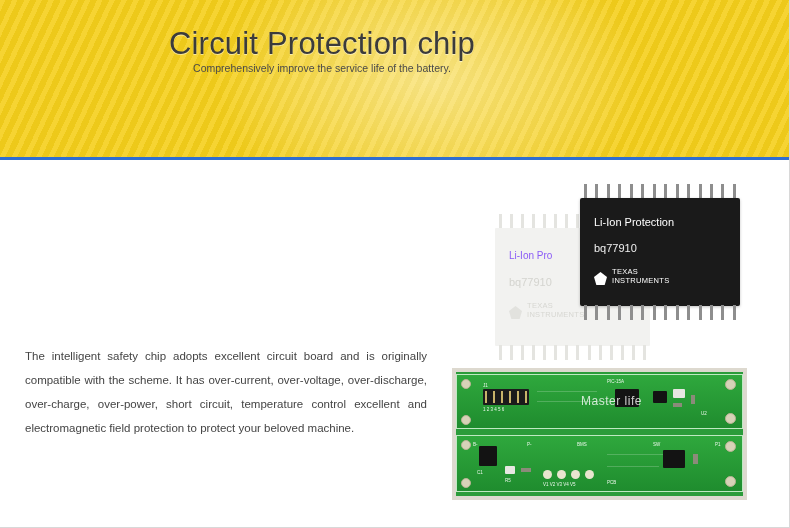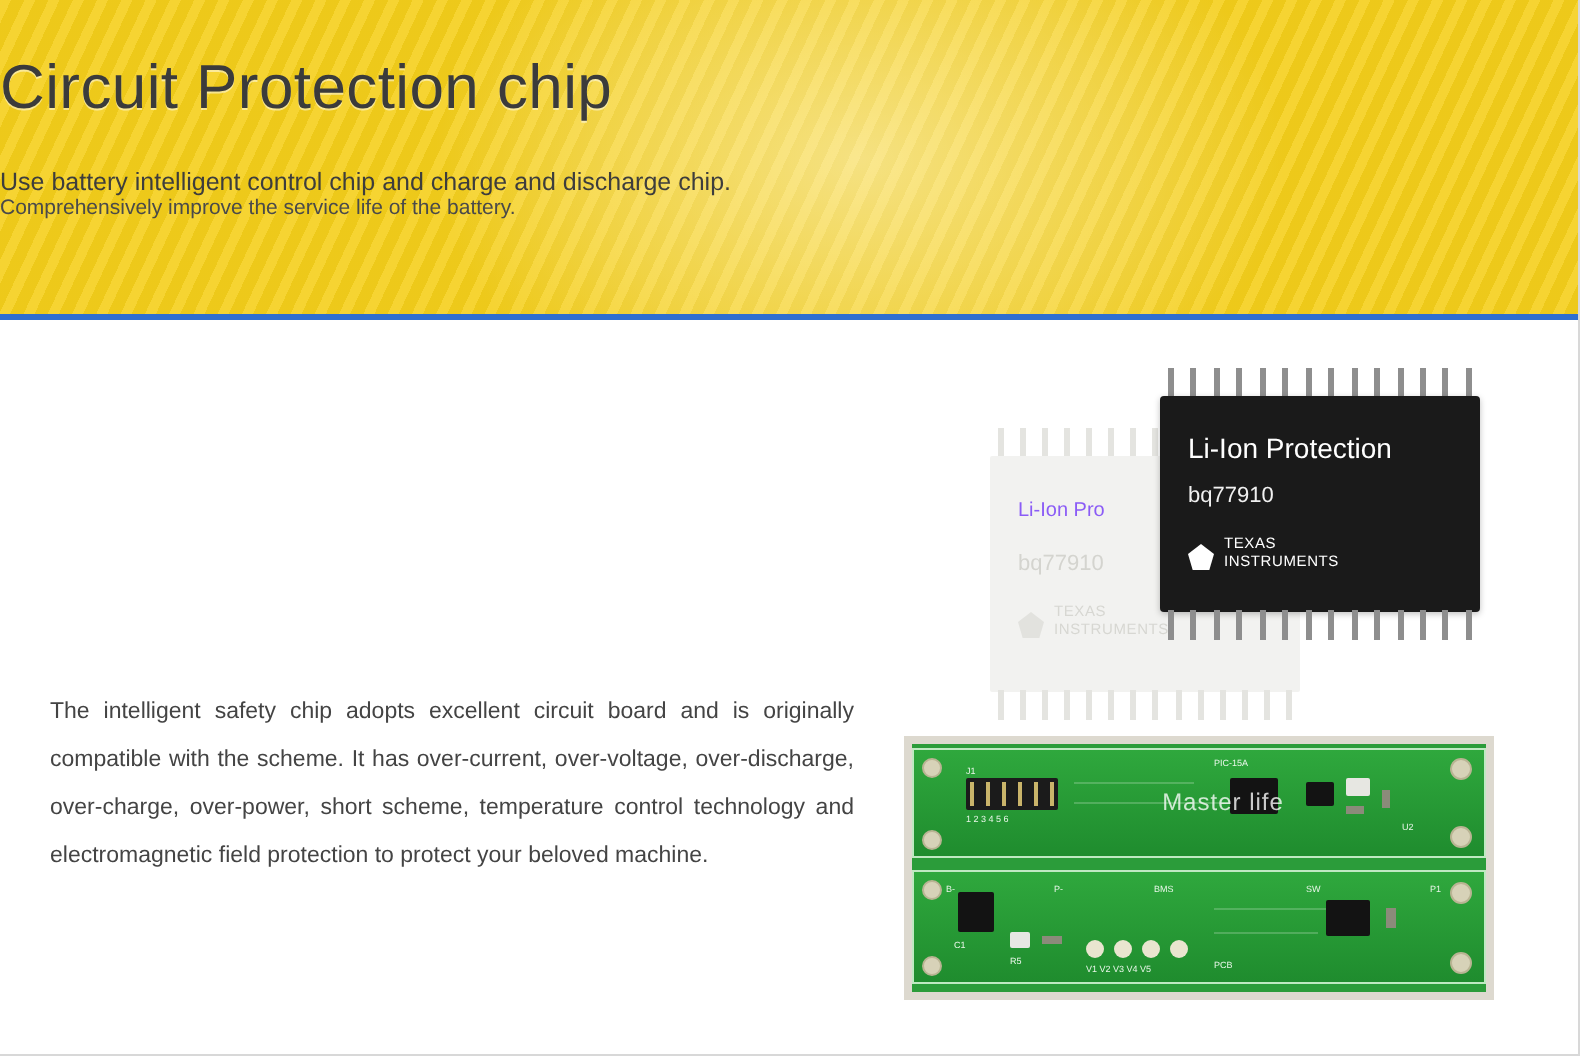--- a/index.html
+++ b/index.html
@@ -58,20 +58,21 @@
     bottom: 0;
     width: 790px;
     height: 3px;
     background: #2f6fd0;
   }
   .hero-inner {
     position: absolute;
     left: 0;
     top: 0;
     width: 644px;
+    text-align: center;
   }
   .hero-title {
     margin: 26px 0 0 0;
     font-size: 31px;
     font-weight: normal;
     letter-spacing: 0.2px;
     color: #3b3b3b;
     text-shadow: 0 1px 0 rgba(255,255,255,0.5);
   }
   .hero-sub1 {
@@ -138,21 +139,21 @@
     width: 160px;
     height: 108px;
     background: #1a1a1a;
     border-radius: 2px;
     box-shadow: 0 1px 3px rgba(0,0,0,0.25);
   }
   .chip-dark .chip-name {
     position: absolute;
     left: 14px;
     top: 18px;
-    font-size: 14px;
+    font-size: 11px;
     color: #ffffff;
   }
   .chip-dark .chip-part {
     position: absolute;
     left: 14px;
     top: 44px;
     font-size: 11px;
     color: #f0f0f0;
   }
   .chip-dark .ti-logo {
@@ -323,21 +324,20 @@
 </head>
 <body>
 
 <div class="page">
 
   <div class="hero">
     <div class="hero-stripes"></div>
     <div class="hero-glow"></div>
     <div class="hero-inner">
       <h1 class="hero-title">Circuit Protection chip</h1>
-      <div class="hero-sub1">Use battery intelligent control chip and charge and discharge chip.</div>
       <div class="hero-sub2">Comprehensively improve the service life of the battery.</div>
     </div>
     <div class="hero-bottom-line"></div>
   </div>
 
   <div class="chips-area">
 
     <div class="pins ghost pins-top-ghost">
       <span></span>
         <span></span>
@@ -421,21 +421,21 @@
         <span></span>
         <span></span>
         <span></span>
         <span></span>
         <span></span>
         <span></span>
     </div>
   </div>
 
   <div class="wisdom">
-    <p class="wisdom-body">The intelligent safety chip adopts excellent circuit board and is originally compatible with the scheme. It has over-current, over-voltage, over-discharge, over-charge, over-power, short scheme, temperature control technology and electromagnetic field protection to protect your beloved machine.</p>
+    <p class="wisdom-body">The intelligent safety chip adopts excellent circuit board and is originally compatible with the scheme. It has over-current, over-voltage, over-discharge, over-charge, over-power, short circuit, temperature control excellent and electromagnetic field protection to protect your beloved machine.</p>
   </div>
 
   <div class="pcb">
     <div class="pcb-inner">
 
       <div class="board board-top">
         <div class="pad" style="left:4px;  top:4px;  width:8px; height:8px;"></div>
         <div class="pad" style="left:4px;  top:40px; width:8px; height:8px;"></div>
         <div class="pad" style="right:6px; top:4px;  width:9px; height:9px;"></div>
         <div class="pad" style="right:6px; top:38px; width:9px; height:9px;"></div>

